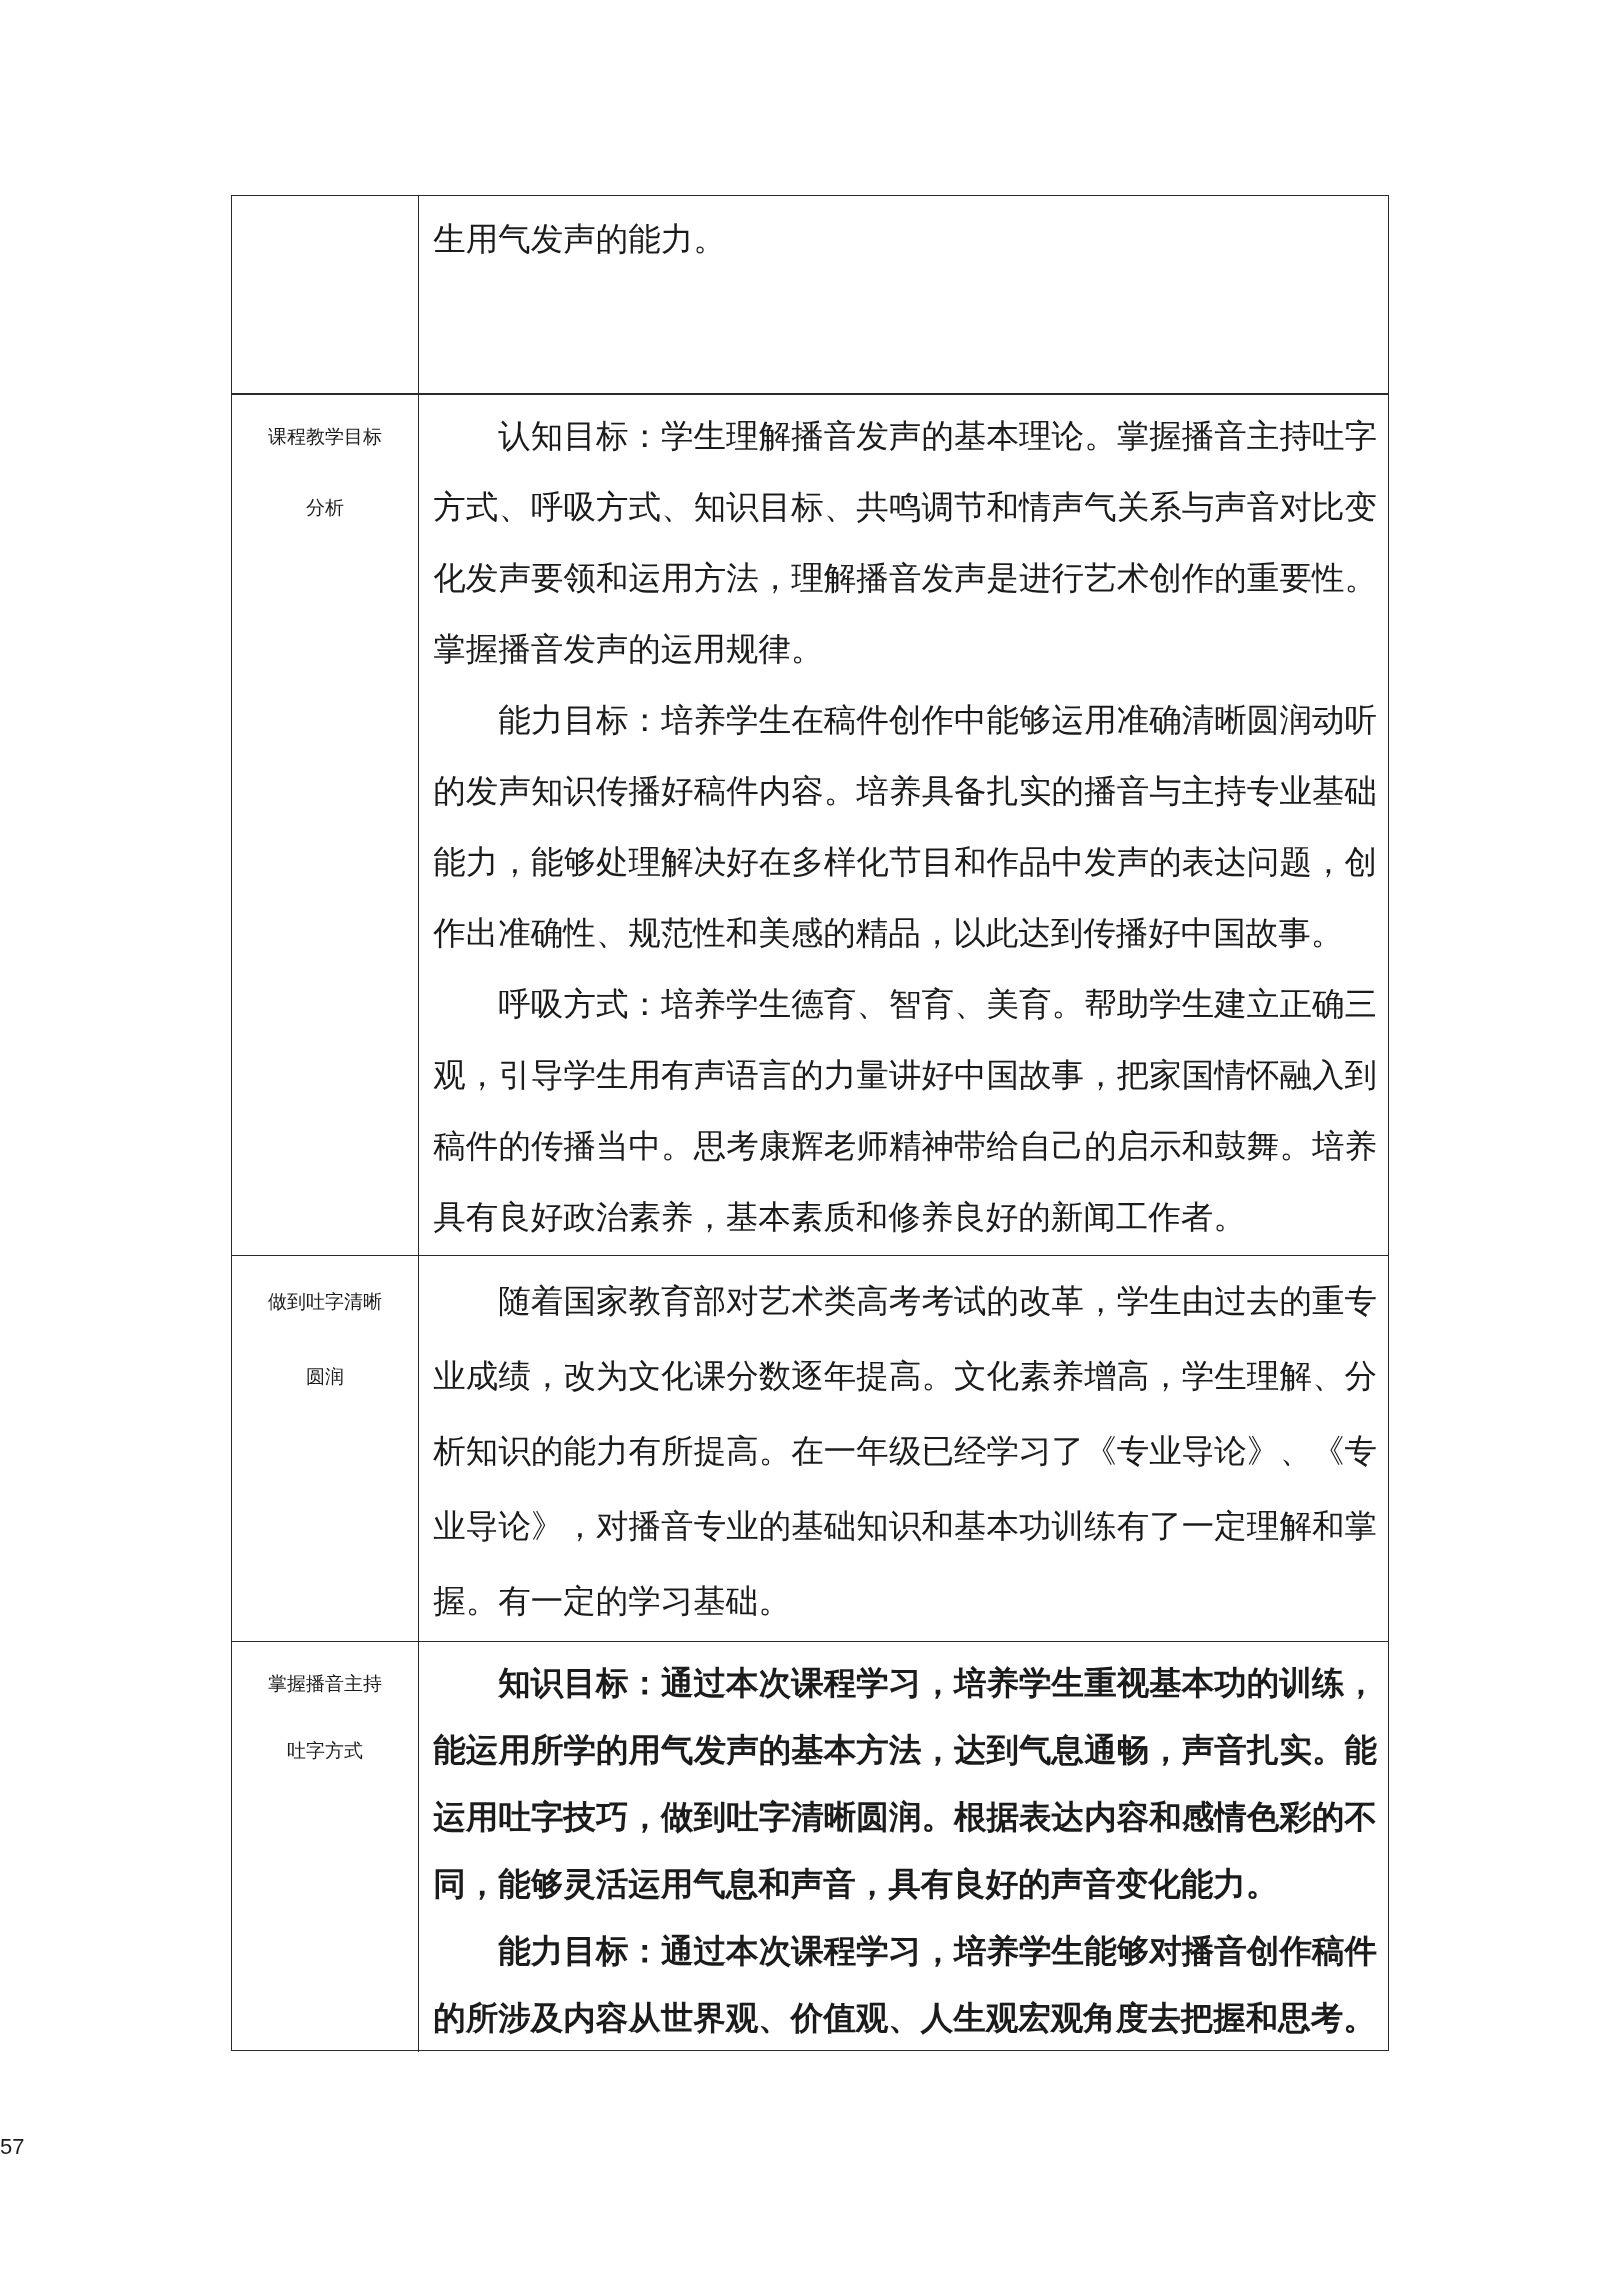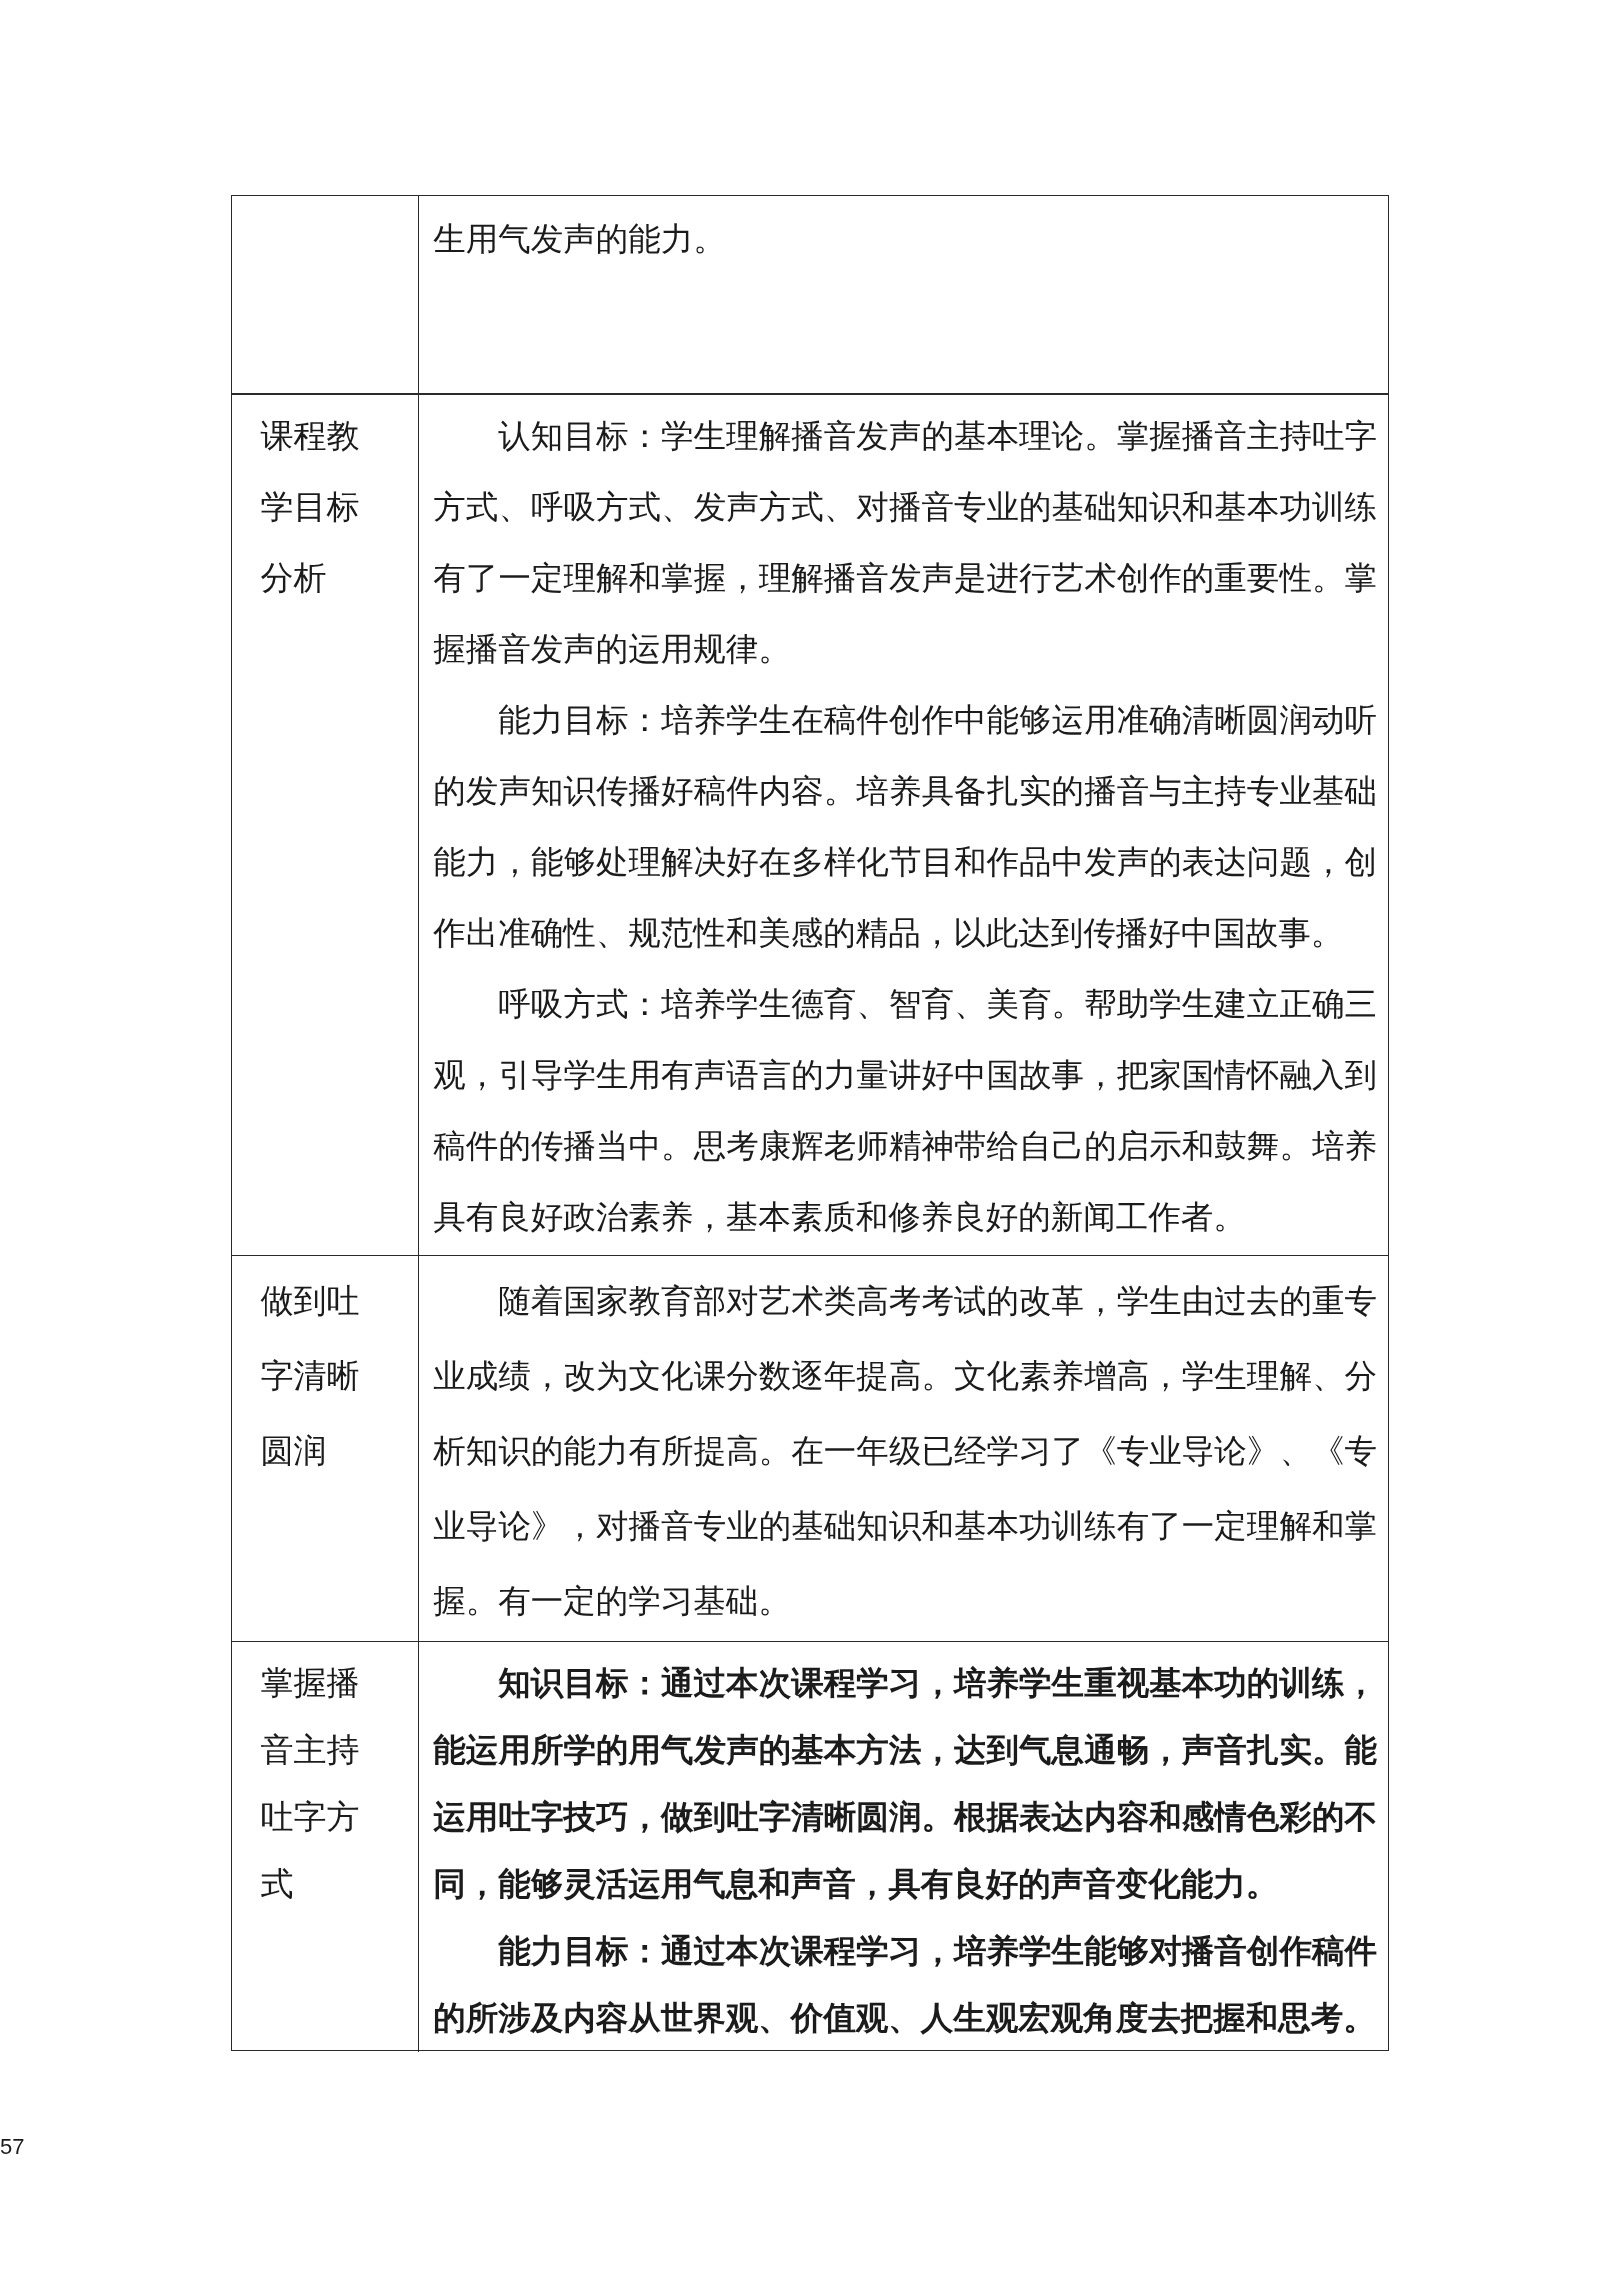--- a/index.html
+++ b/index.html
@@ -32,21 +32,22 @@
   }
   .row.r1 { height: 199px; line-height: 71px; border-bottom-width: 2.4px; }
   .row.r2 { height: 861px; line-height: 71px; }
   .row.r3 { height: 386px;  line-height: 75px; }
   .row.r4 { height: 410px;  line-height: 67px; border-bottom: none; }
 
   .cell-label {
     width: 187px;
     box-sizing: border-box;
     border-right: 1.6px solid #2a2a2a;
-    font-size: 33px;
+    text-align: center;
+    font-size: 19px;
     padding: 0 28.5px;
     overflow: hidden;
   }
   .r1 .cell-label, .r2 .cell-label { padding-top: 5.5px; }
   .r3 .cell-label { padding-top: 8px; }
   .r4 .cell-label { padding-top: 8px; }
 
   .cell-content {
     flex: 1;
     box-sizing: border-box;
@@ -82,21 +83,21 @@
   <div class="row r1">
     <div class="cell-label"></div>
     <div class="cell-content">
       <p class="para">生用气发声的能力。</p>
     </div>
   </div>
 
   <div class="row r2">
     <div class="cell-label">课程教学目标分析</div>
     <div class="cell-content">
-      <p class="para indent">认知目标：学生理解播音发声的基本理论。掌握播音主持吐字方式、呼吸方式、发声方式、对播音专业的基础知识和基本功训练有了一定理解和掌握，理解播音发声是进行艺术创作的重要性。掌握播音发声的运用规律。</p>
+      <p class="para indent">认知目标：学生理解播音发声的基本理论。掌握播音主持吐字方式、呼吸方式、知识目标、共鸣调节和情声气关系与声音对比变化发声要领和运用方法，理解播音发声是进行艺术创作的重要性。掌握播音发声的运用规律。</p>
       <p class="para indent">能力目标：培养学生在稿件创作中能够运用准确清晰圆润动听的发声知识传播好稿件内容。培养具备扎实的播音与主持专业基础能力，能够处理解决好在多样化节目和作品中发声的表达问题，创作出准确性、规范性和美感的精品，以此达到传播好中国故事。</p>
       <p class="para indent">呼吸方式：培养学生德育、智育、美育。帮助学生建立正确三观，引导学生用有声语言的力量讲好中国故事，把家国情怀融入到稿件的传播当中。思考康辉老师精神带给自己的启示和鼓舞。培养具有良好政治素养，基本素质和修养良好的新闻工作者。</p>
     </div>
   </div>
 
   <div class="row r3">
     <div class="cell-label">做到吐字清晰圆润</div>
     <div class="cell-content">
       <p class="para indent">随着国家教育部对艺术类高考考试的改革，学生由过去的重专业成绩，改为文化课分数逐年提高。文化素养增高，学生理解、分析知识的能力有所提高。在一年级已经学习了《专业导论》、《专业导论》，对播音专业的基础知识和基本功训练有了一定理解和掌握。有一定的学习基础。</p>
     </div>

